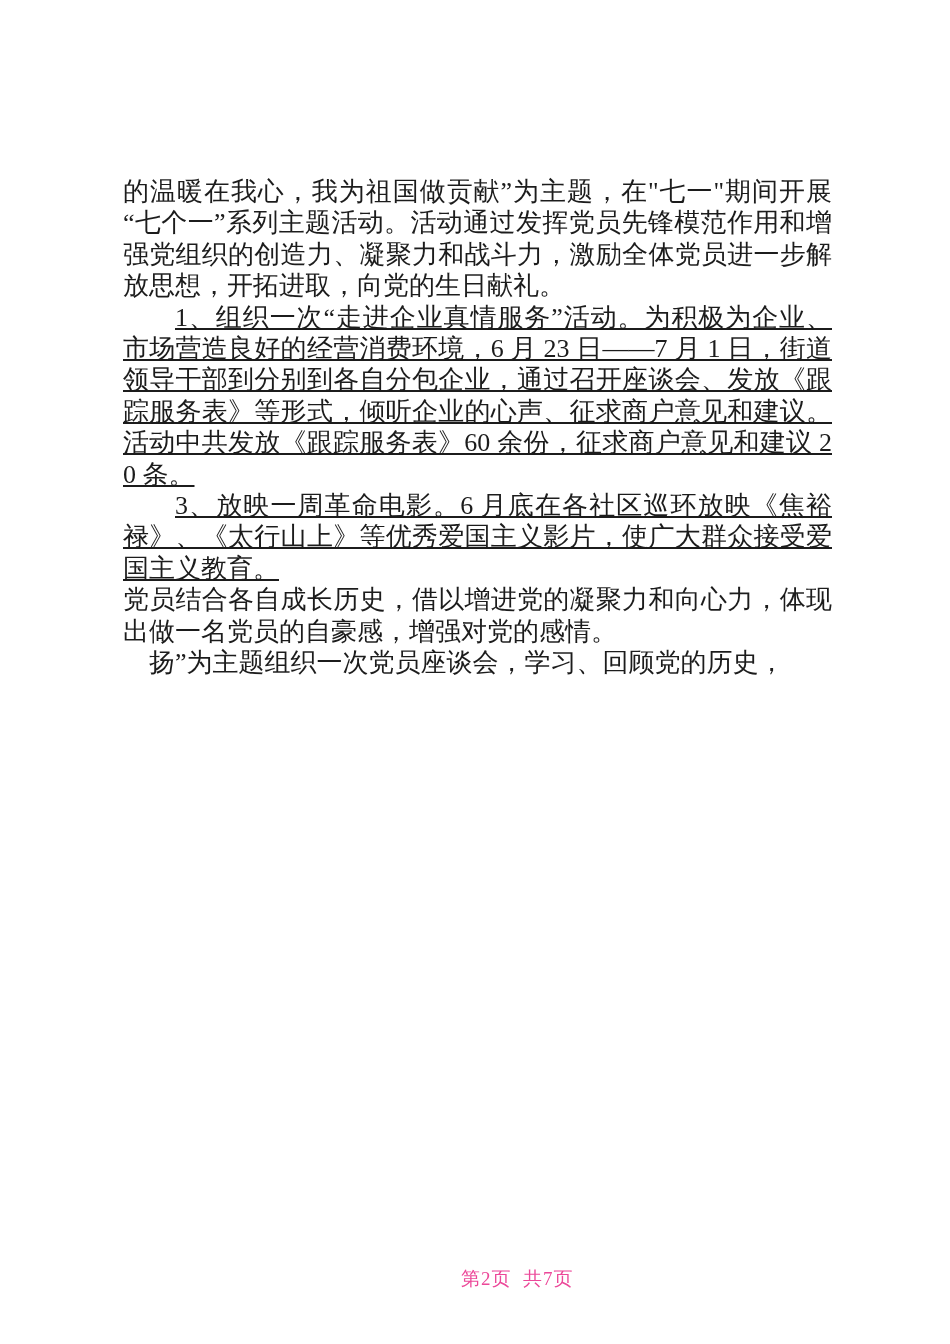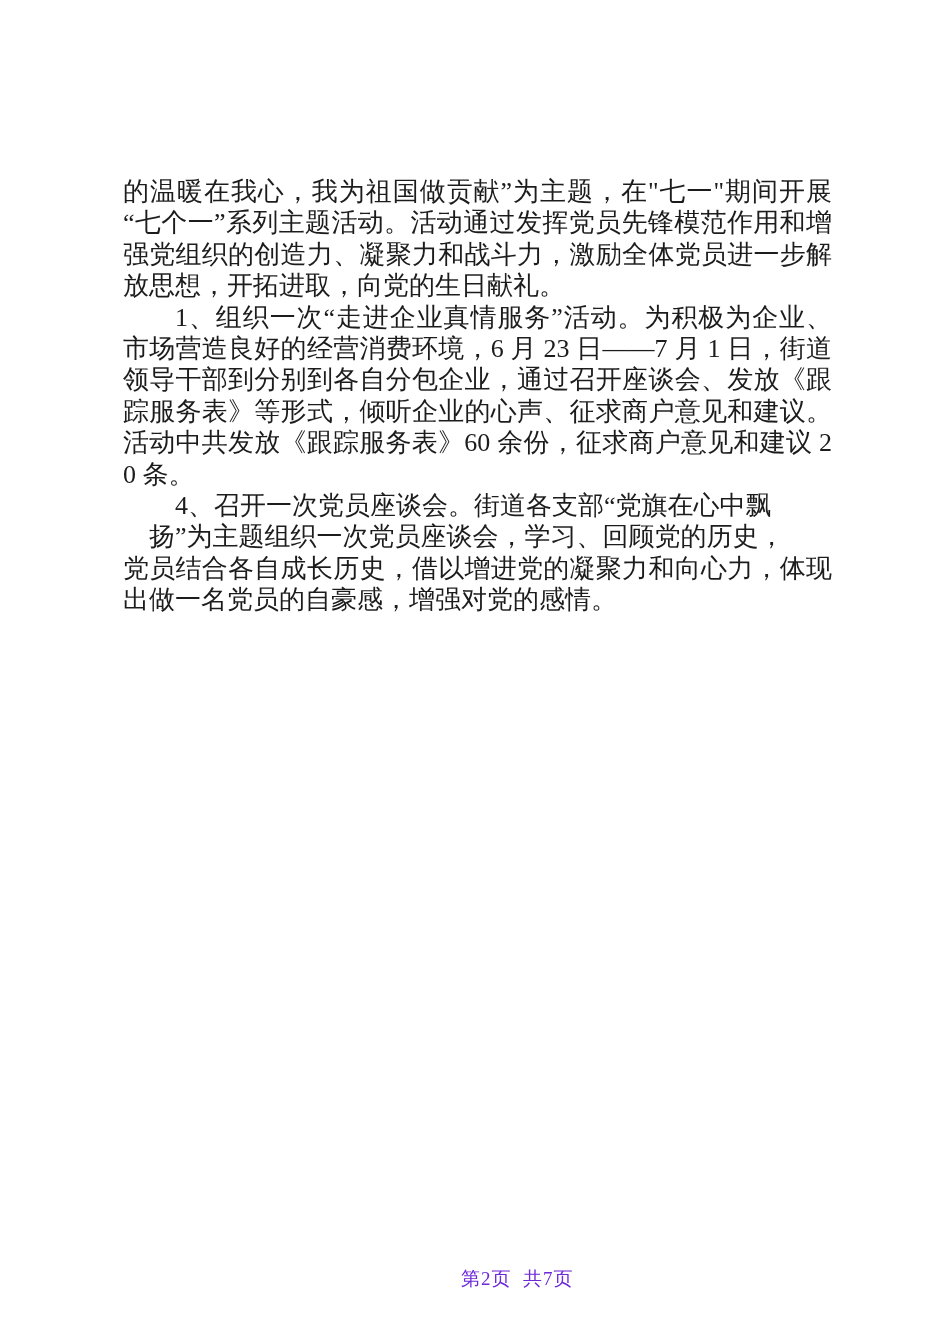--- a/index.html
+++ b/index.html
@@ -26,38 +26,38 @@
     text-align: justify;
     letter-spacing: 0;
   }
   .para {
     margin: 0;
     padding: 0;
     word-break: break-all;
   }
   .indent-0 { text-indent: 0; }
   .indent-1 { text-indent: 1em; }
-  .indent-2 { text-indent: 2em; }
+  .indent-2 { text-indent: 2em; text-decoration: underline; }
   .footer {
     position: absolute;
     left: 438px;
     top: 1244px;
     font-size: 19px;
-    color: #6d28d9;
+    color: #ec4899;
     white-space: pre;
     letter-spacing: 1px;
   }
 </style>
 </head>
 <body>
 
 <div class="page">
   <div class="text-block" id="document-body">
       <p class="para indent-0">的温暖在我心，我为祖国做贡献”为主题，在"七一"期间开展“七个一”系列主题活动。活动通过发挥党员先锋模范作用和增强党组织的创造力、凝聚力和战斗力，激励全体党员进一步解放思想，开拓进取，向党的生日献礼。</p>
       <p class="para indent-2">1、组织一次“走进企业真情服务”活动。为积极为企业、市场营造良好的经营消费环境，6 月 23 日——7 月 1 日，街道领导干部到分别到各自分包企业，通过召开座谈会、发放《跟踪服务表》等形式，倾听企业的心声、征求商户意见和建议。活动中共发放《跟踪服务表》60 余份，征求商户意见和建议 20 条。</p>
-      <p class="para indent-2">4、召开一次党员座谈会。街道各支部“党旗在心中飘</p>
+      <p class="para indent-2">3、放映一周革命电影。6 月底在各社区巡环放映《焦裕禄》、《太行山上》等优秀爱国主义影片，使广大群众接受爱国主义教育。</p>
+      <p class="para indent-0">党员结合各自成长历史，借以增进党的凝聚力和向心力，体现出做一名党员的自豪感，增强对党的感情。</p>
       <p class="para indent-1">扬”为主题组织一次党员座谈会，学习、回顾党的历史，</p>
-      <p class="para indent-0">党员结合各自成长历史，借以增进党的凝聚力和向心力，体现出做一名党员的自豪感，增强对党的感情。</p>
     </div>
   <div class="footer">
     <span>第2页  共7页</span>
   </div>
 </div>
 
 </body></html>

